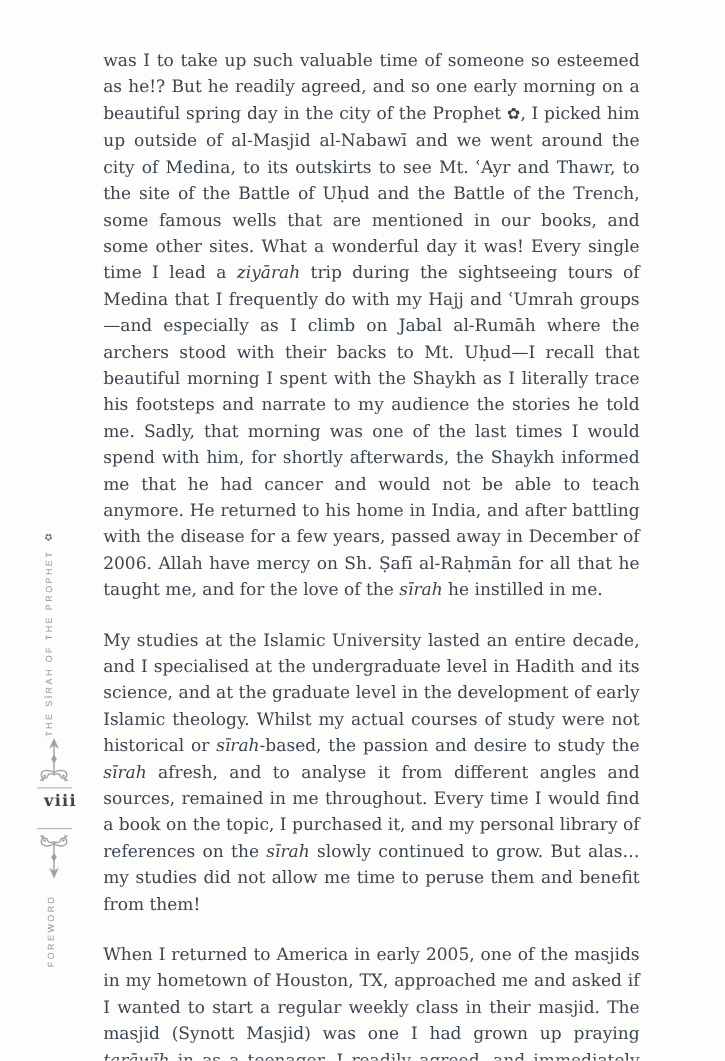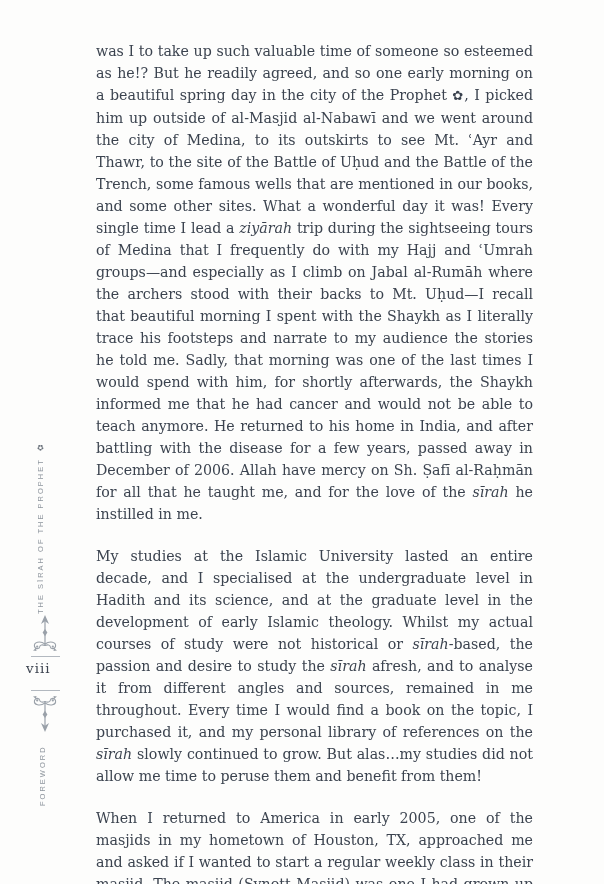--- a/index.html
+++ b/index.html
@@ -41,23 +41,23 @@
   .vsection {
     left: 38px;
     top: 744px;
     height: 62px;
   }
   .pagenum {
     position: absolute;
     left: 26px;
     top: 660px;
     width: 38px;
-    text-align: left;
+    text-align: right;
     font-family: "DejaVu Serif", serif;
-    font-weight: normal;
+    font-weight: bold;
     font-size: 13.5px;
     letter-spacing: 1px;
     color: #3e4551;
   }
   .rule {
     position: absolute;
     left: 31px;
     width: 29px;
     height: 1px;
     background: #b2b8bf;
@@ -78,21 +78,21 @@
     position: absolute;
     left: 86px;
     top: 40px;
     width: 447px;
     color: #3b434f;
     font-size: 14.2px;
     line-height: 22px;
     text-align: justify;
   }
   .para {
-    margin: 0 0 20px 10px;
+    margin: 0 0 20px 0;
   }
   .para.continued {
     text-align-last: justify; 
     margin-bottom: 0;
   }
   .i { font-style: italic; }
   .honorific {
     font-family: "DejaVu Sans", sans-serif;
     font-size: 0.92em;
     color: #39414d;

